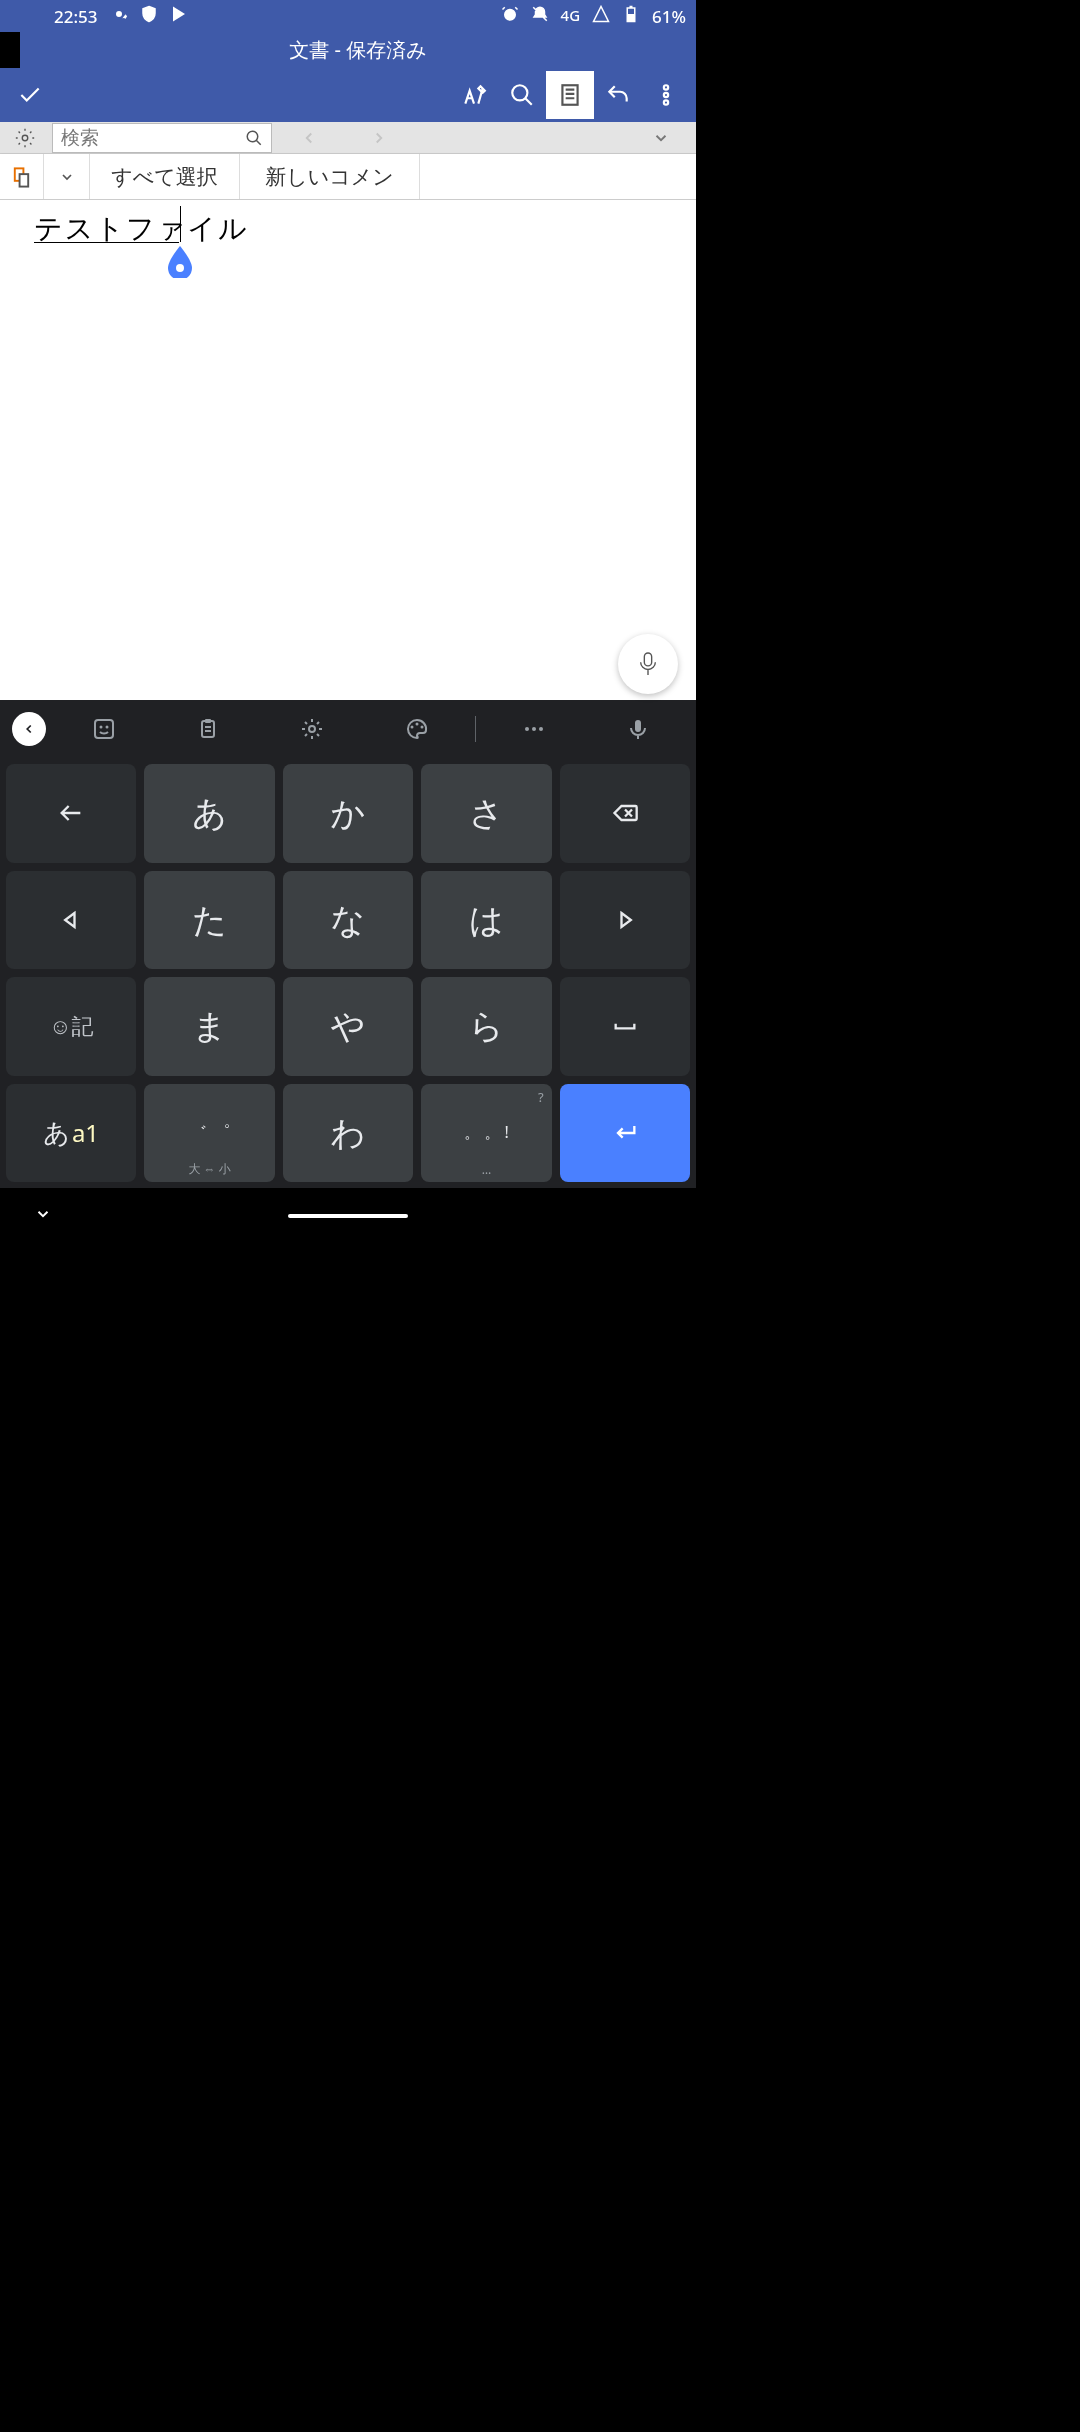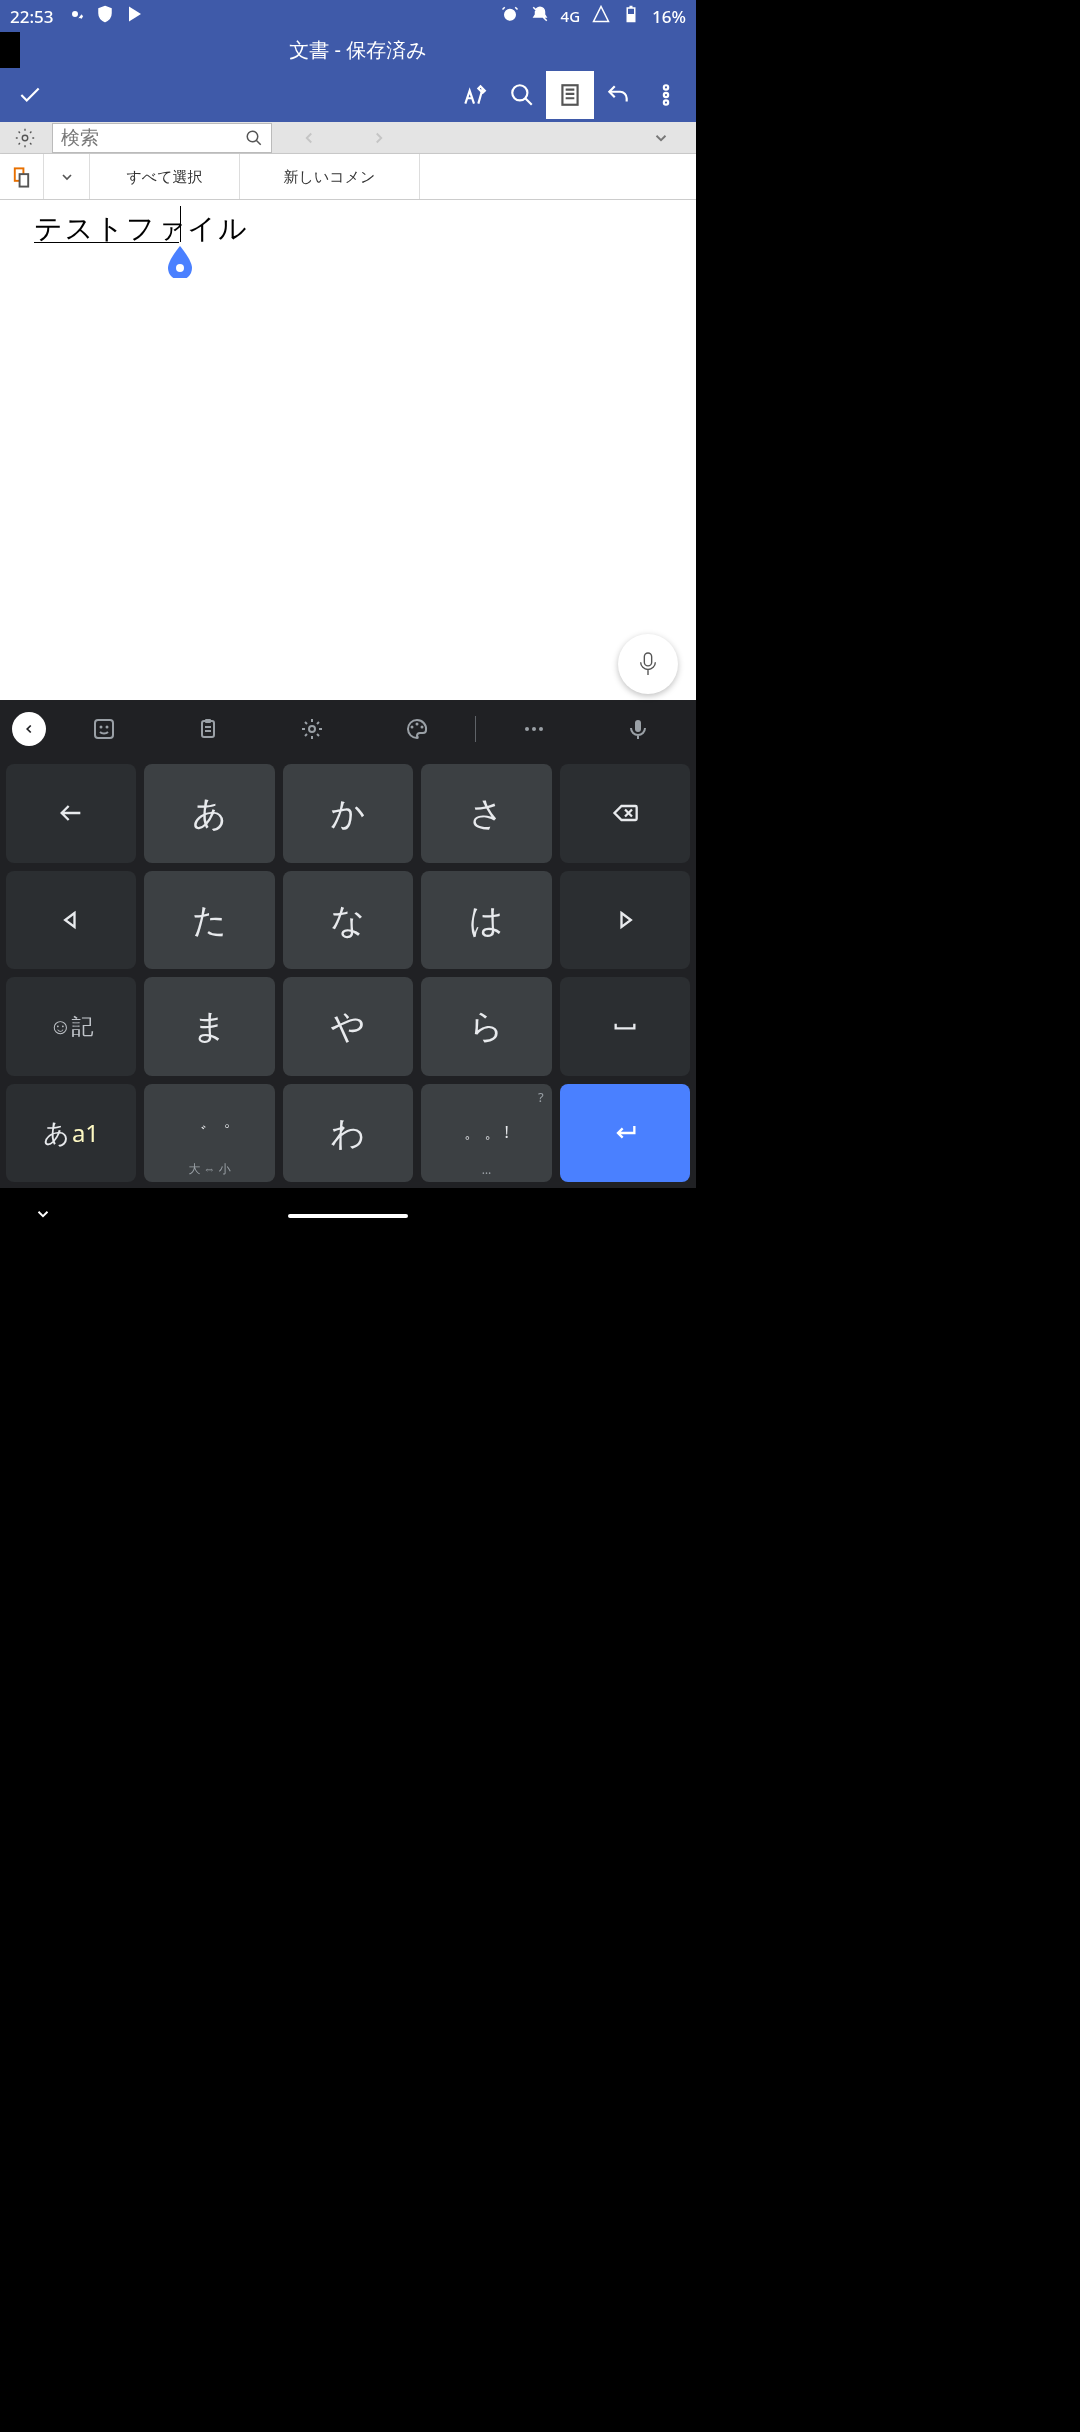--- a/index.html
+++ b/index.html
@@ -7,21 +7,21 @@
     --blue-dark:#364f95;
     --kbd-bg:#202124;
     --kbd-key:#3c4043;
     --kbd-key-dark:#2b2e31;
     --enter:#4a80ff;
   }
   *{box-sizing:border-box;font-family:"Noto Sans","Helvetica Neue",Arial,sans-serif;}
   html,body{margin:0;padding:0;width:696px;height:1566px;background:#000;overflow:hidden;}
   
   .status{height:32px;background:var(--blue);color:#fff;display:flex;align-items:center;padding:0 10px;font-size:17px;font-weight:500;}
-  .status .left,.status .right{display:flex;align-items:center;gap:12px;}
+  .status .left,.status .right{display:flex;align-items:flex-start;gap:12px;margin-left:44px;}
   .status .right{margin-left:auto;}
   .status svg{width:18px;height:18px;fill:#fff;}
   
   .title{height:36px;background:var(--blue);color:#fff;display:flex;align-items:center;justify-content:center;font-size:20px;margin-left:20px;}
   .toolbar{height:54px;background:var(--blue);display:flex;align-items:center;padding:0 6px;}
   .tb-btn{width:48px;height:48px;display:flex;align-items:center;justify-content:center;}
   .tb-btn svg{width:26px;height:26px;stroke:#fff;fill:none;stroke-width:2;}
   .tb-spacer{flex:1;}
   .tb-btn.active{background:#fff;}
   .tb-btn.active svg{stroke:#555;}
@@ -29,21 +29,21 @@
   .subbar{height:32px;background:#e4e4e4;display:flex;align-items:center;border-bottom:1px solid #ccc;overflow:hidden;}
   .sub-icon{width:50px;display:flex;align-items:center;justify-content:center;}
   .sub-icon svg{width:22px;height:22px;stroke:#555;fill:none;stroke-width:1.5;}
   .sub-search{flex:0 0 220px;height:30px;background:#fff;border:1px solid #bbb;margin:0 2px;display:flex;align-items:center;padding:0 8px;color:#777;font-size:19px;text-align:center;}
   .sub-search svg{margin-left:auto;width:18px;height:18px;stroke:#555;fill:none;stroke-width:2;}
   .sub-arrow{width:70px;display:flex;align-items:center;justify-content:center;}
   .sub-arrow svg{width:18px;height:18px;stroke:#777;fill:none;stroke-width:2.5;}
   .sub-arrow.disabled svg{stroke:#c5c5c5;}
   
   .ctxmenu{height:46px;background:#fff;border-bottom:1px solid #ccc;display:flex;align-items:stretch;box-shadow:0 2px 4px rgba(0,0,0,.15);}
-  .ctx-item{display:flex;align-items:center;justify-content:center;border-right:1px solid #ddd;font-size:15px;color:#333;padding:0 10px;white-space:nowrap;}
+  .ctx-item{display:flex;align-items:center;justify-content:center;border-right:1px solid #ddd;font-size:21px;color:#333;padding:0 10px;white-space:nowrap;}
   .ctx-clip{width:44px;}
   .ctx-clip svg{width:24px;height:24px;}
   .ctx-chev{width:46px;}
   .ctx-chev svg{width:16px;height:16px;stroke:#555;fill:none;stroke-width:2.5;}
   
   .doc{position:relative;background:#fff;height:500px;}
   .doc-text{position:absolute;left:34px;top:10px;font-family:Liberation Mono, monospace;font-size:28px;letter-spacing:2px;color:#000;}
   .doc-under{position:absolute;left:34px;top:42px;width:145px;border-bottom:1px solid #000;}
   .caret{position:absolute;left:180px;top:6px;width:1px;height:36px;background:#000;}
   .handle{position:absolute;left:168px;top:46px;width:24px;height:32px;}
@@ -105,21 +105,21 @@
         </svg></span>
     <span style="font-size:15px">4G</span>
     <span><svg viewBox="0 0 24 24">
           <path d="M2 22h20L12 2 2 22z" fill="none" stroke="#fff" stroke-width="2"></path>
         </svg></span>
     <span><svg viewBox="0 0 24 24">
           <rect x="7" y="4" width="10" height="18" fill="none" stroke="#fff" stroke-width="2"></rect>
           <rect x="7" y="12" width="10" height="10" fill="#fff"></rect>
           <rect x="10" y="1" width="4" height="3" fill="#fff"></rect>
         </svg></span>
-    <span>16%</span>
+    <span>61%</span>
   </div>
 </div>
 
 <div class="title">文書 - 保存済み</div>
 
 <div class="toolbar">
   <div class="tb-btn">
       <svg viewBox="0 0 24 24">
         <path d="M4 12l5 5L20 6"></path>
       </svg>

